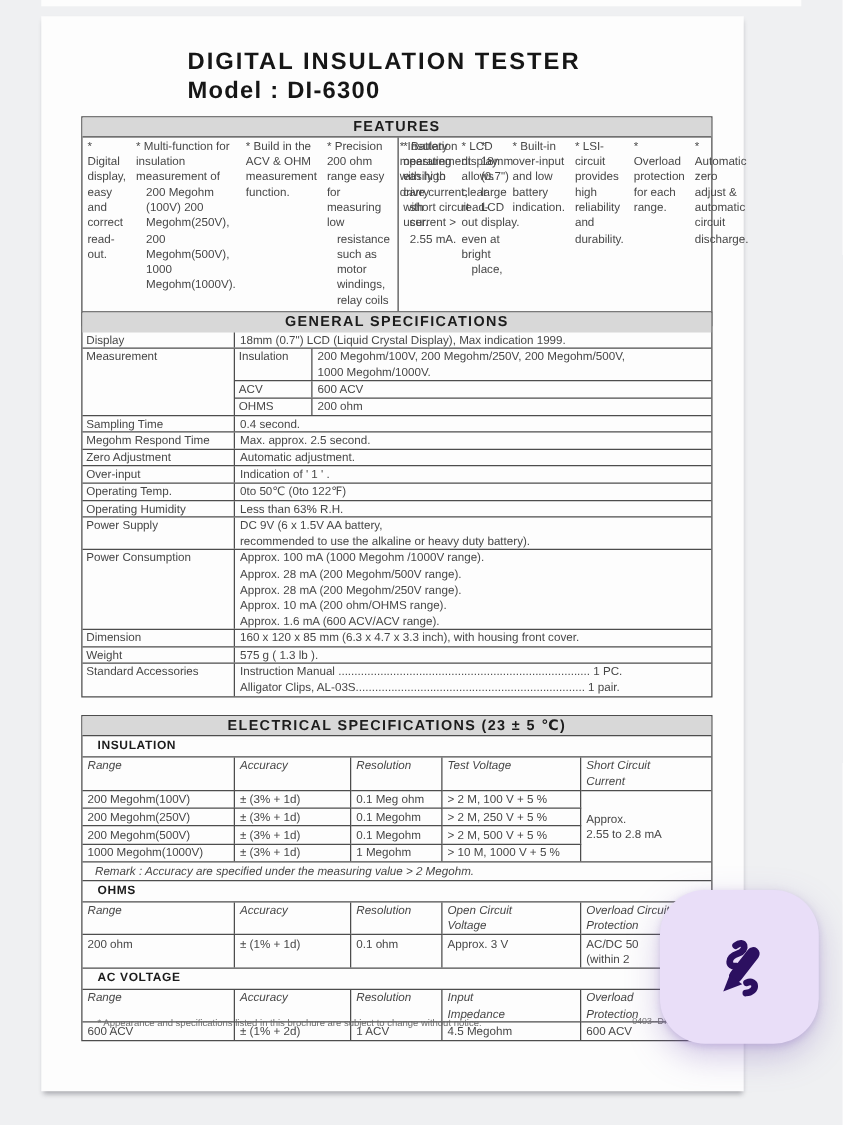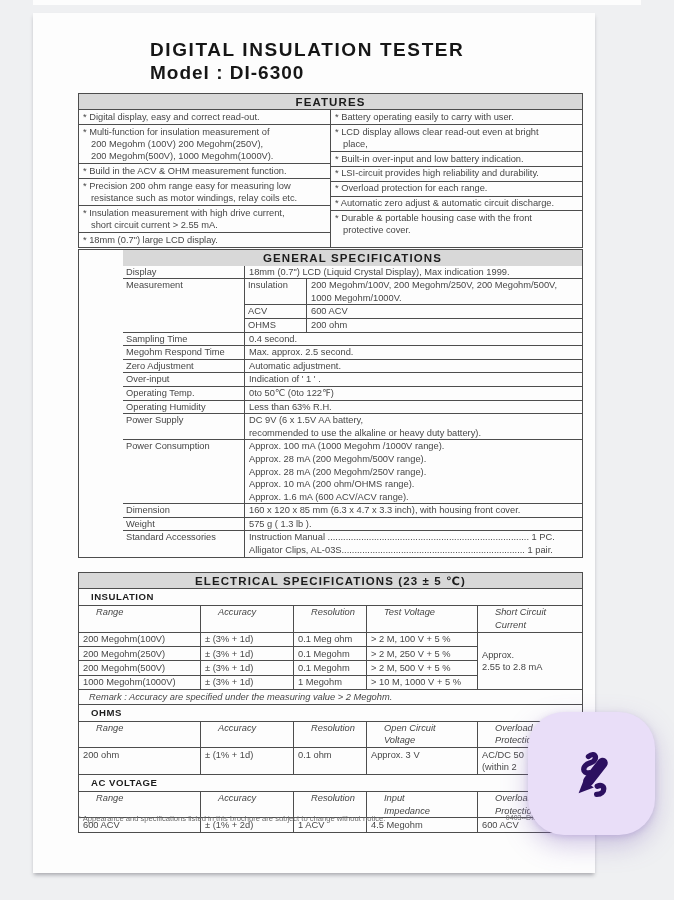--- a/index.html
+++ b/index.html
@@ -13,55 +13,55 @@
   .page{
     position:absolute;left:33px;top:13px;width:562px;height:860px;
     background:#fdfdfd;
     box-shadow:0 3px 4px -1px rgba(60,60,70,0.4);
   }
   .titleblock{position:absolute;left:117px;top:26px;color:#161616;}
   .doc-title{font-size:19px;font-weight:bold;letter-spacing:1.6px;}
   .doc-model{font-size:19px;font-weight:bold;letter-spacing:1px;margin-top:1px;}
 
   :root{--bc:#4d4d4d;}
-  section{position:absolute;left:45px;width:505px;border:1px solid var(--bc);background:#fdfdfd;box-sizing:border-box;}
+  section{position:absolute;left:32px;width:505px;border:1px solid var(--bc);background:#fdfdfd;box-sizing:border-box;}
   .band{
     background:#d8d8d8;color:#1c1c1c;font-weight:bold;text-align:center;
     font-size:11.5px;letter-spacing:1.1px;padding:2px 0 1px 0;
   }
   
   #features{top:80px;font-size:9.3px;line-height:12.3px;}
   #features .band{border-bottom:1px solid var(--bc);}
   .fcols{display:flex;align-items:stretch;}
-  .fcol{width:50%;display:flex;flex-direction:column;}
+  .fcol{width:50%;display:flex;flex-direction:row;}
   .fcol.bl{border-right:1px solid var(--bc);}
   .fitem{border-bottom:1px solid var(--bc);padding:0.5px 4px 1px 4px;}
   .fcol .fitem:last-child{border-bottom:none;flex:1;}
   .fl.cont{padding-left:8px;}
 
   
-  #general{top:236px;font-size:9.3px;line-height:12.6px;padding-left:44px;}
+  #general{top:236px;font-size:9.3px;line-height:12.6px;}
   .grow{display:flex;border-top:1px solid var(--bc);}
   .glabel{width:122px;flex:none;border-right:1px solid var(--bc);padding:0 3px;box-sizing:border-box;}
   .gval{flex:1;padding:0 4px;min-width:0;}
   .gval.nopad{padding:0;}
   .srow{display:flex;}
   .srow + .srow{border-top:1px solid var(--bc);}
   .slabel{width:62px;flex:none;border-right:1px solid var(--bc);padding:0 3px;box-sizing:border-box;}
   .sval{flex:1;padding:0 4px;min-width:0;}
 
   
   #electrical{top:559px;font-size:9.3px;line-height:12.4px;}
   #electrical > div + div{border-top:1px solid var(--bc);}
   .seclabel{font-weight:bold;color:#1c1c1c;font-size:9.6px;letter-spacing:0.5px;padding:1.5px 0 1.5px 12px;}
   .egrid{display:grid;grid-template-columns:122px 93px 73px 111px 1fr;}
   .egrid > div{padding:0.5px 4px;box-sizing:border-box;min-width:0;}
   .egrid .cr{border-right:1px solid var(--bc);}
   .egrid .bt{border-top:1px solid var(--bc);}
-  .ih{font-style:italic;padding-top:1px;margin-left:13px;}
+  .ih{font-style:italic;padding-top:1px;}
   .merged{display:flex;flex-direction:column;justify-content:center;padding-left:6px;}
   .remark{font-style:italic;padding:0.5px 4px 1px 10px;}
 
   .footnote{
     position:absolute;left:45px;top:801px;width:505px;display:flex;
     justify-content:space-between;font-size:7.6px;color:#6b6b6b;
   }
   .footnote .code{font-size:7px;padding-right:46px;}
 
   
@@ -125,24 +125,20 @@
           </div>
         <div class="fitem">
             <div class="fl">* LSI-circuit provides high reliability and durability.</div>
           </div>
         <div class="fitem">
             <div class="fl">* Overload protection for each range.</div>
           </div>
         <div class="fitem">
             <div class="fl">* Automatic zero adjust &amp; automatic circuit discharge.</div>
           </div>
-        <div class="fitem">
-          <div class="fl">* Durable &amp; portable housing case with the front</div>
-          <div class="fl cont">protective cover.</div>
-        </div>
       </div>
     </div>
   </section>
 
   <section id="general">
     <div class="band">GENERAL SPECIFICATIONS</div>
 
     <div class="grow" style="border-top:none;">
       <div class="glabel">Display</div>
       <div class="gval">18mm (0.7") LCD (Liquid Crystal Display), Max indication 1999.</div>

